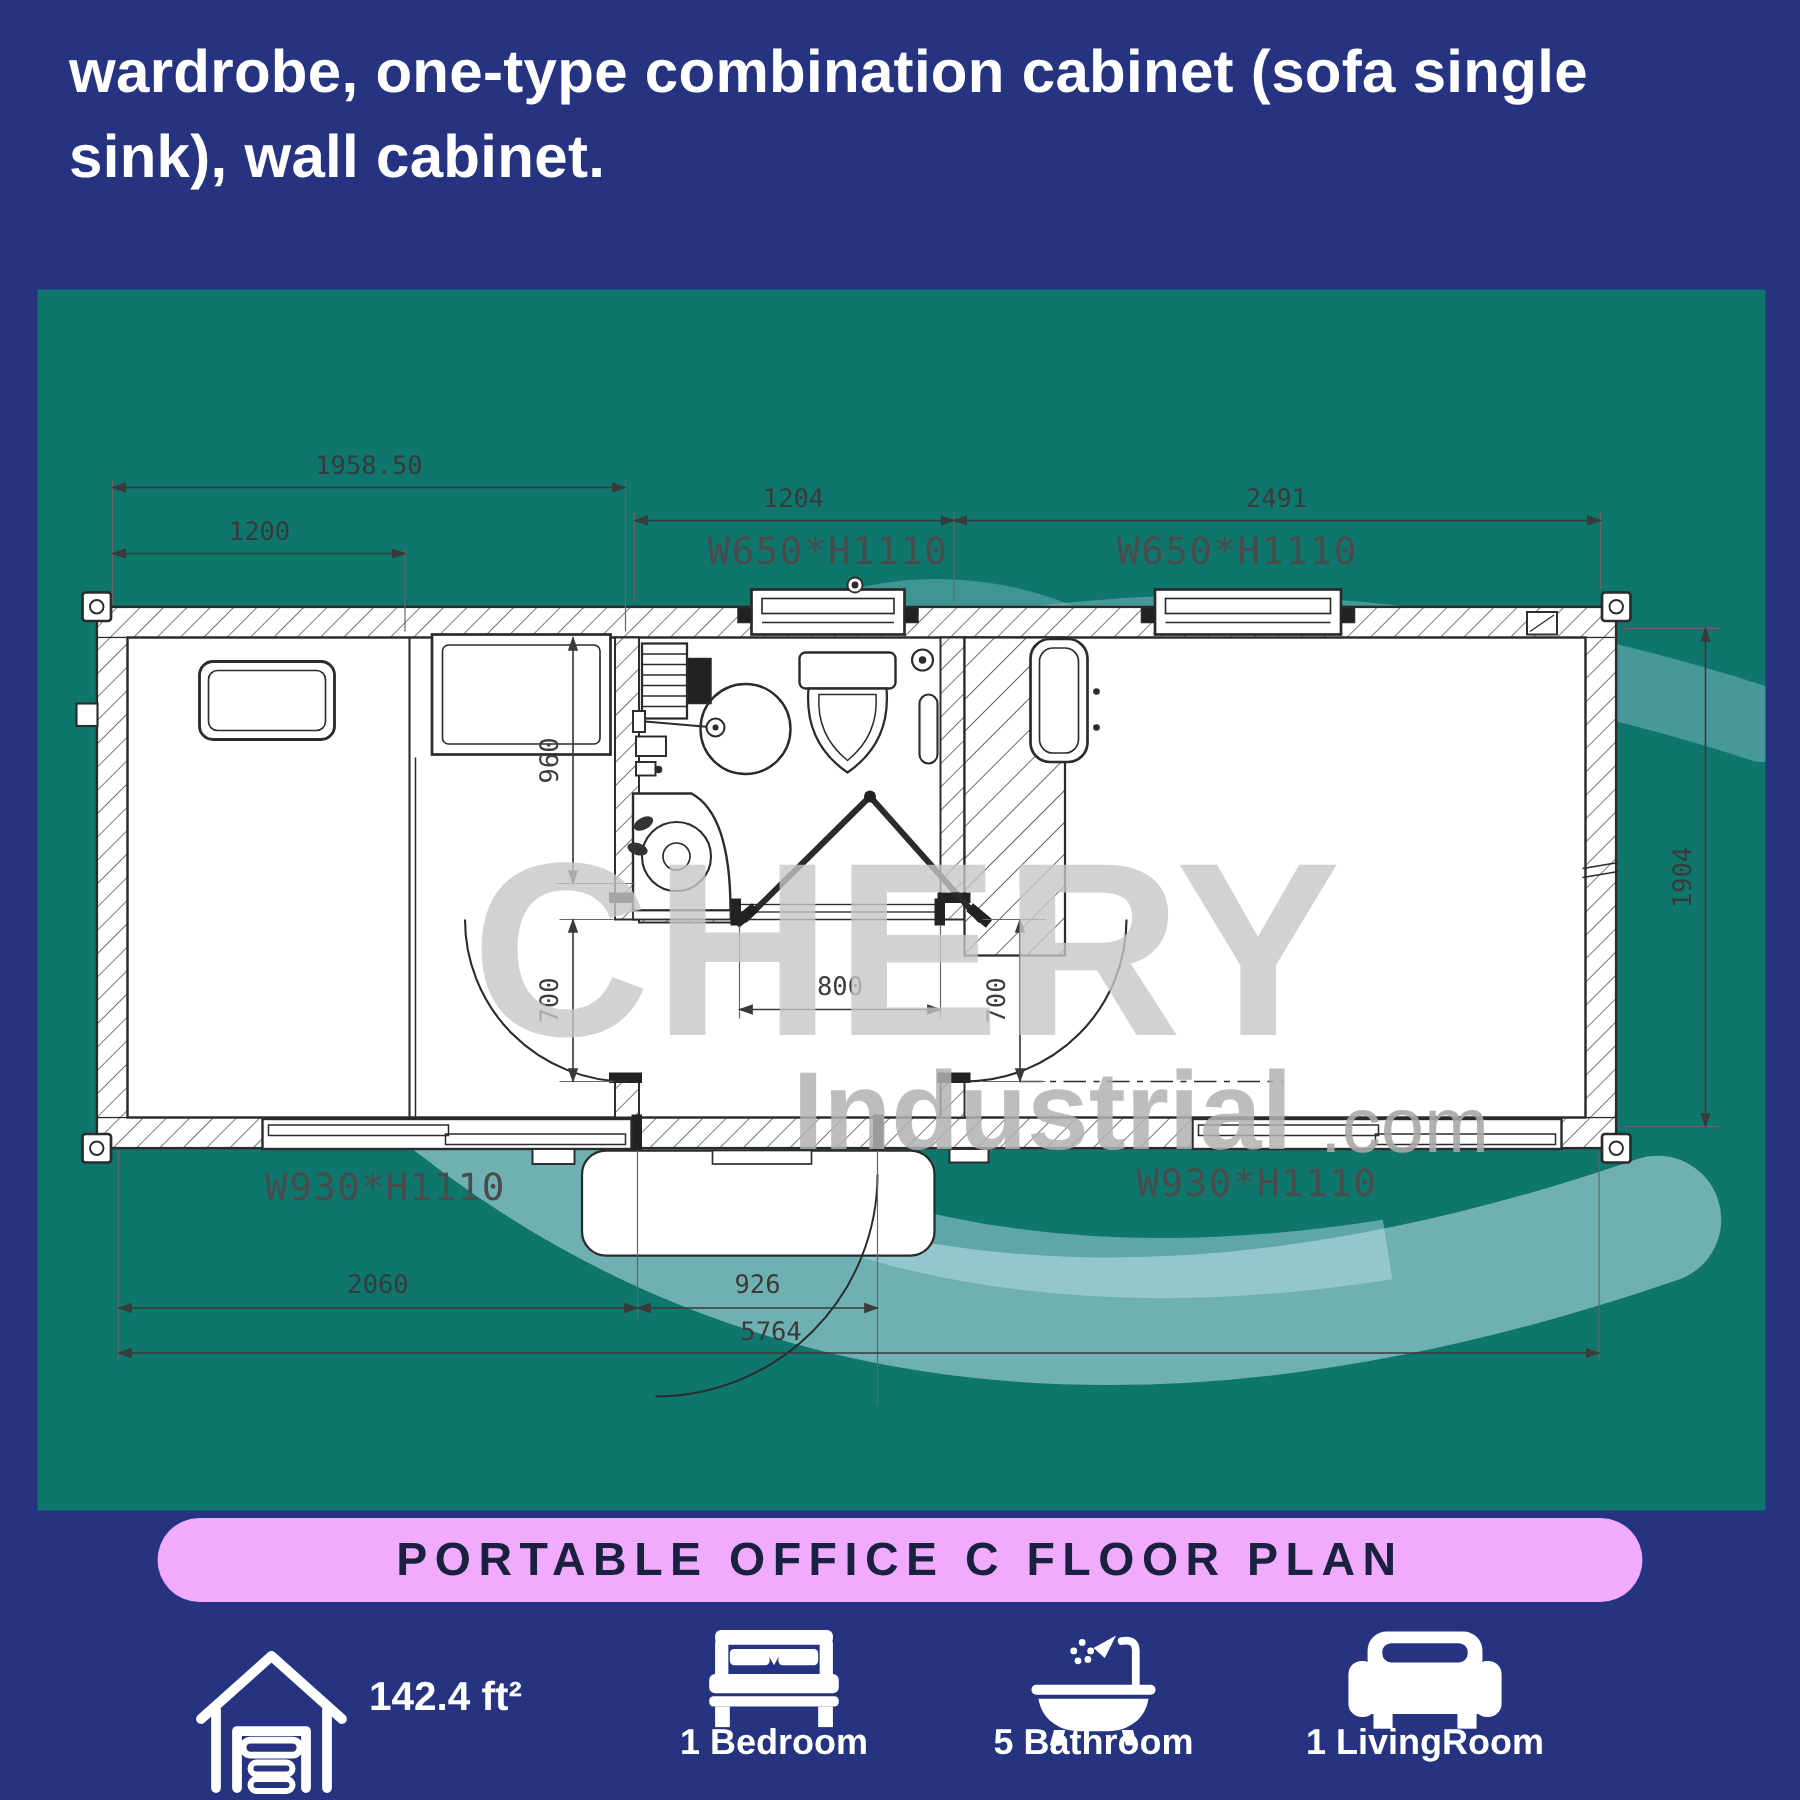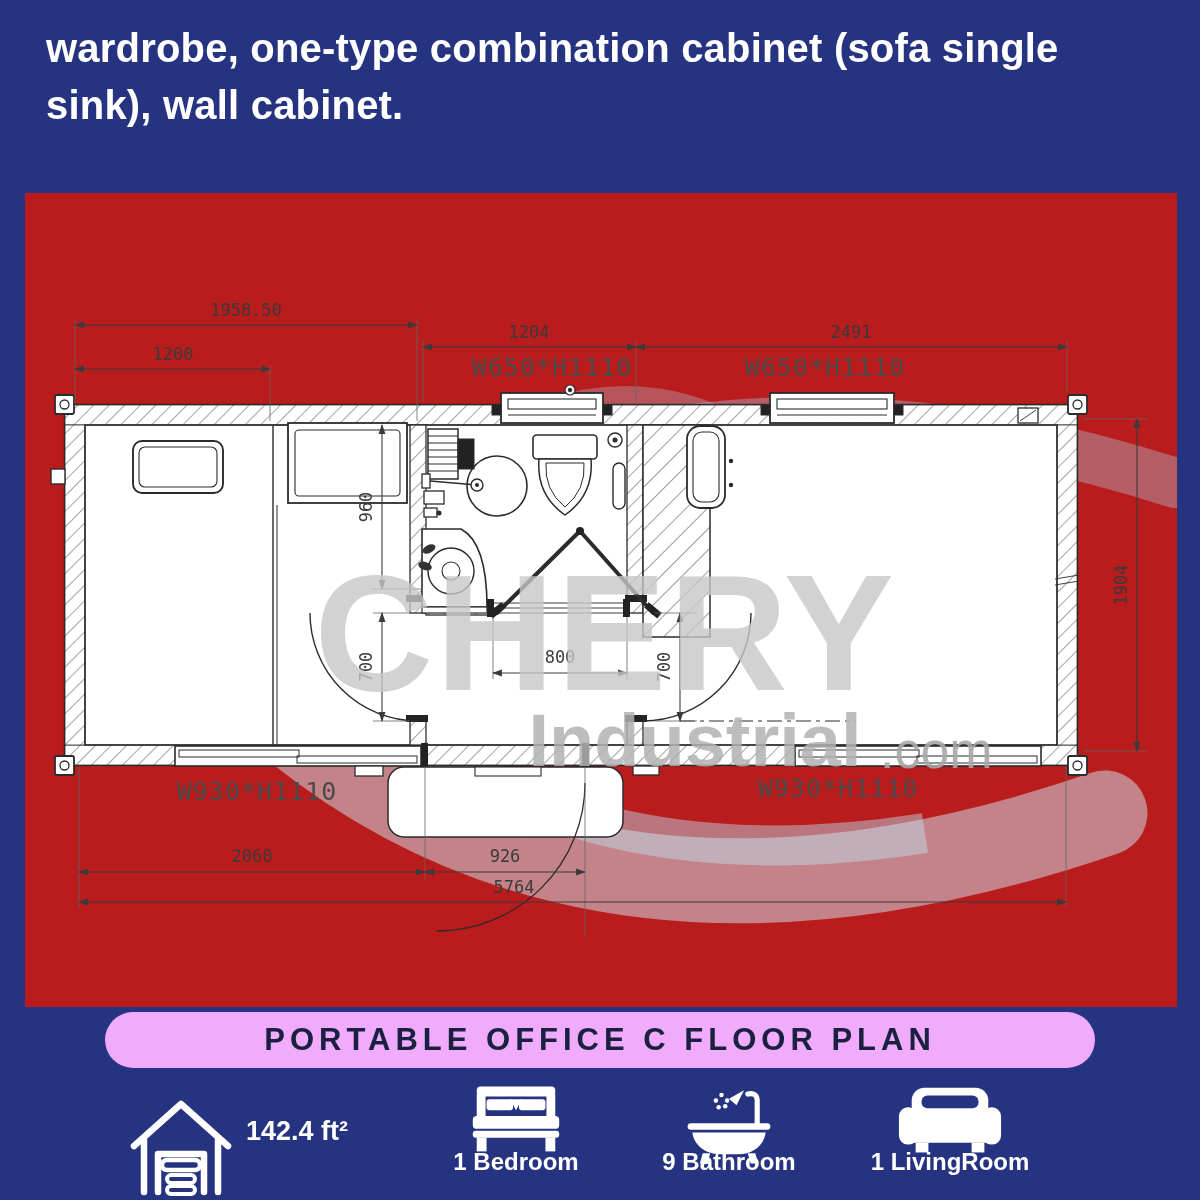--- a/index.html
+++ b/index.html
@@ -1,19 +1,19 @@
 <!DOCTYPE html>
 <html><head>
 <meta charset="utf-8">
 <style>
   html,body{margin:0;padding:0}
   body{width:1200px;height:1200px;background:#263380;font-family:"Liberation Sans",sans-serif;position:relative;overflow:hidden}
   .header{position:absolute;left:46px;top:20px;width:1116px;color:#ffffff;font-size:40px;font-weight:700;line-height:57px;letter-spacing:.2px}
   .header span{display:block}
-  .card{position:absolute;left:25px;top:193px;width:1152px;height:814px;background:#b91c1c}
+  .card{position:absolute;left:25px;top:193px;width:1152px;height:814px;background:#0f766e}
   .banner{position:absolute;left:105px;top:1012px;width:990px;height:56px;background:#f0abfc;border-radius:28px;display:flex;align-items:center;justify-content:center}
   .banner span{font-size:31px;font-weight:800;letter-spacing:5px;color:#1a2040}
   .icon{position:absolute}
   .area-text{position:absolute;left:246px;top:1116px;color:#ffffff;font-size:27px;font-weight:700}
   .fi-label{position:absolute;top:1148px;width:220px;text-align:center;color:#ffffff;font-size:24px;font-weight:700}
   .dim{font-family:"DejaVu Sans Mono","Liberation Mono",monospace;font-size:17px;fill:#3a3a3a}
   .winlab{font-family:"DejaVu Sans Mono","Liberation Mono",monospace;font-size:25px;fill:#4a4a4a;letter-spacing:1px}
   .wm-big{font-family:"Liberation Sans",sans-serif;font-weight:700;font-size:165px;fill:#c7c7c7;opacity:.8;letter-spacing:2px}
   .wm-mid{font-family:"Liberation Sans",sans-serif;font-weight:700;font-size:74px;fill:#b2b2b2;opacity:.85}
   .wm-sml{font-family:"Liberation Sans",sans-serif;font-weight:400;font-size:52px;fill:#a8a8a8;opacity:.9}
@@ -284,21 +284,21 @@
     <circle cx="39" cy="23" r="2.4"></circle>
       <circle cx="46" cy="22" r="2.4"></circle>
     <polygon points="50,14 66,5 58,21"></polygon>
     <path d="M80,40 V16 Q80,7 70,9" fill="none" stroke="#ffffff" stroke-width="5.5" stroke-linecap="round"></path>
     <rect x="6" y="40" width="88" height="7" rx="3.5"></rect>
     <path d="M11,50 h78 c-2,14 -14,23 -29,23 h-20 c-15,0 -27,-9 -29,-23 z"></path>
     <polygon points="22,72 30,72 27,83 19,83"></polygon>
       <polygon points="78,72 70,72 73,83 81,83"></polygon>
   </svg>
 </div>
-<div class="fi-label" style="left:619px">9 Bathroom</div>
+<div class="fi-label" style="left:619px">5 Bathroom</div>
 
 <div class="icon" style="left:896px;top:1086px">
   <svg width="108" height="74" viewBox="0 0 110 72" fill="#ffffff">
     <rect x="16" y="0" width="78" height="32" rx="13"></rect>
     <rect x="26" y="8" width="58" height="13" rx="6" fill="#263380"></rect>
     <rect x="3" y="20" width="19" height="38" rx="9"></rect>
     <rect x="88" y="20" width="19" height="38" rx="9"></rect>
     <rect x="20" y="28" width="70" height="16"></rect>
     <rect x="11" y="42" width="88" height="14" rx="7"></rect>
     <rect x="20" y="56" width="13" height="10"></rect>

